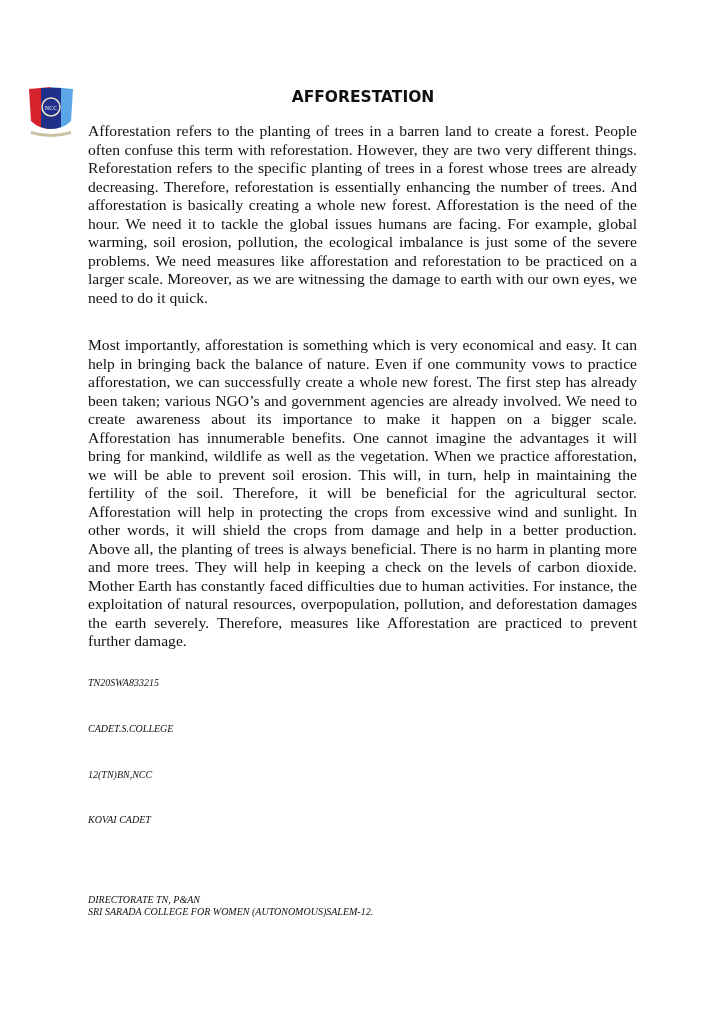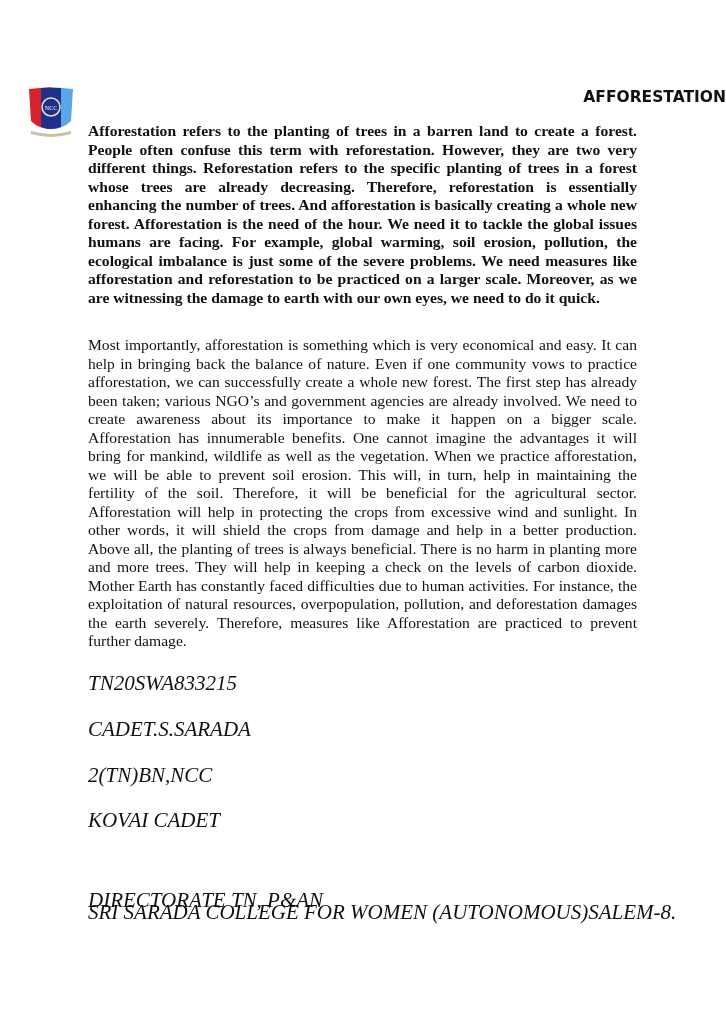--- a/index.html
+++ b/index.html
@@ -1,31 +1,31 @@
 <!DOCTYPE html>
 <html><head>
 <meta charset="utf-8">
 <style>
   html, body { margin: 0; padding: 0; background: #ffffff; }
   body { width: 726px; height: 1024px; position: relative; overflow: hidden; color: #111; }
   .logo { position: absolute; left: 27px; top: 85px; width: 48px; height: 54px; }
   .title {
-    position: absolute; left: 0; width: 726px; top: 88px; text-align: right;
+    position: absolute; left: 0; width: 726px; top: 88px; text-align: center;
     font-family: "DejaVu Sans", sans-serif; font-weight: bold; font-size: 15.5px; letter-spacing: 0px;
   }
   .para {
     position: absolute; left: 88px; width: 549px;
     font-family: "Liberation Serif", serif; font-size: 15.6px; line-height: 18.5px;
     text-align: justify; margin: 0;
   }
-  .p1 { top: 122px; font-weight: bold; }
+  .p1 { top: 122px; }
   .p2 { top: 336px; }
   .sig {
     position: absolute; left: 88px;
-    font-family: "Liberation Serif", serif; font-style: italic; font-size: 21px; line-height: 18px;
+    font-family: "Liberation Serif", serif; font-style: italic; font-size: 10px; line-height: 18px;
     white-space: nowrap;
   }
 </style>
 </head>
 <body>
 
 <div>
   <svg class="logo" viewBox="0 0 48 54">
     <path d="M2 4 L24 2 L24 44 Q12 44 4 36 Z" fill="#d6232b"></path>
     <path d="M24 2 L46 4 L44 36 Q36 44 24 44 Z" fill="#5aa6e6"></path>
@@ -34,18 +34,18 @@
     <text x="24" y="25" font-size="6" text-anchor="middle" fill="#ffffff" font-family="Liberation Serif, serif">NCC</text>
     <path d="M4 46 Q24 52 44 46 L44 49 Q24 55 4 49 Z" fill="#c9c2a4"></path>
   </svg>
 
   <div class="title">AFFORESTATION</div>
 
   <p class="para p1">Afforestation refers to the planting of trees in a barren land to create a forest. People often confuse this term with reforestation. However, they are two very different things. Reforestation refers to the specific planting of trees in a forest whose trees are already decreasing. Therefore, reforestation is essentially enhancing the number of trees. And afforestation is basically creating a whole new forest. Afforestation is the need of the hour. We need it to tackle the global issues humans are facing. For example, global warming, soil erosion, pollution, the ecological imbalance is just some of the severe problems. We need measures like afforestation and reforestation to be practiced on a larger scale. Moreover, as we are witnessing the damage to earth with our own eyes, we need to do it quick.</p>
   <p class="para p2">Most importantly, afforestation is something which is very economical and easy. It can help in bringing back the balance of nature. Even if one community vows to practice afforestation, we can successfully create a whole new forest. The first step has already been taken; various NGO’s and government agencies are already involved. We need to create awareness about its importance to make it happen on a bigger scale. Afforestation has innumerable benefits. One cannot imagine the advantages it will bring for mankind, wildlife as well as the vegetation. When we practice afforestation, we will be able to prevent soil erosion. This will, in turn, help in maintaining the fertility of the soil. Therefore, it will be beneficial for the agricultural sector. Afforestation will help in protecting the crops from excessive wind and sunlight. In other words, it will shield the crops from damage and help in a better production. Above all, the planting of trees is always beneficial. There is no harm in planting more and more trees. They will help in keeping a check on the levels of carbon dioxide. Mother Earth has constantly faced difficulties due to human activities. For instance, the exploitation of natural resources, overpopulation, pollution, and deforestation damages the earth severely. Therefore, measures like Afforestation are practiced to prevent further damage.</p>
 
   <div class="sig" style="top:674px">TN20SWA833215</div>
-  <div class="sig" style="top:720px">CADET.S.SARADA</div>
-  <div class="sig" style="top:766px">2(TN)BN,NCC</div>
+  <div class="sig" style="top:720px">CADET.S.COLLEGE</div>
+  <div class="sig" style="top:766px">12(TN)BN,NCC</div>
   <div class="sig" style="top:811px">KOVAI CADET</div>
   <div class="sig" style="top:891px">DIRECTORATE TN, P&amp;AN</div>
-  <div class="sig" style="top:903px">SRI SARADA COLLEGE FOR WOMEN (AUTONOMOUS)SALEM-8.</div>
+  <div class="sig" style="top:903px">SRI SARADA COLLEGE FOR WOMEN (AUTONOMOUS)SALEM-12.</div>
 </div>
 
 </body></html>

